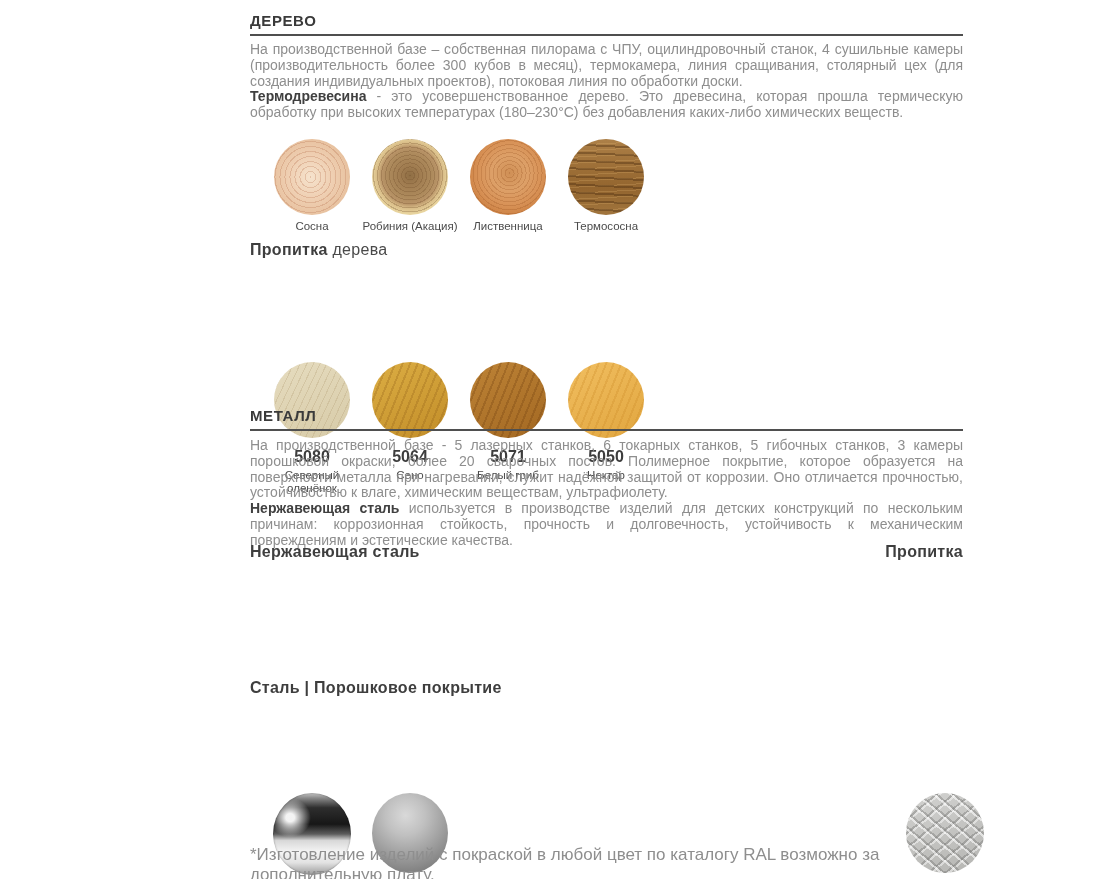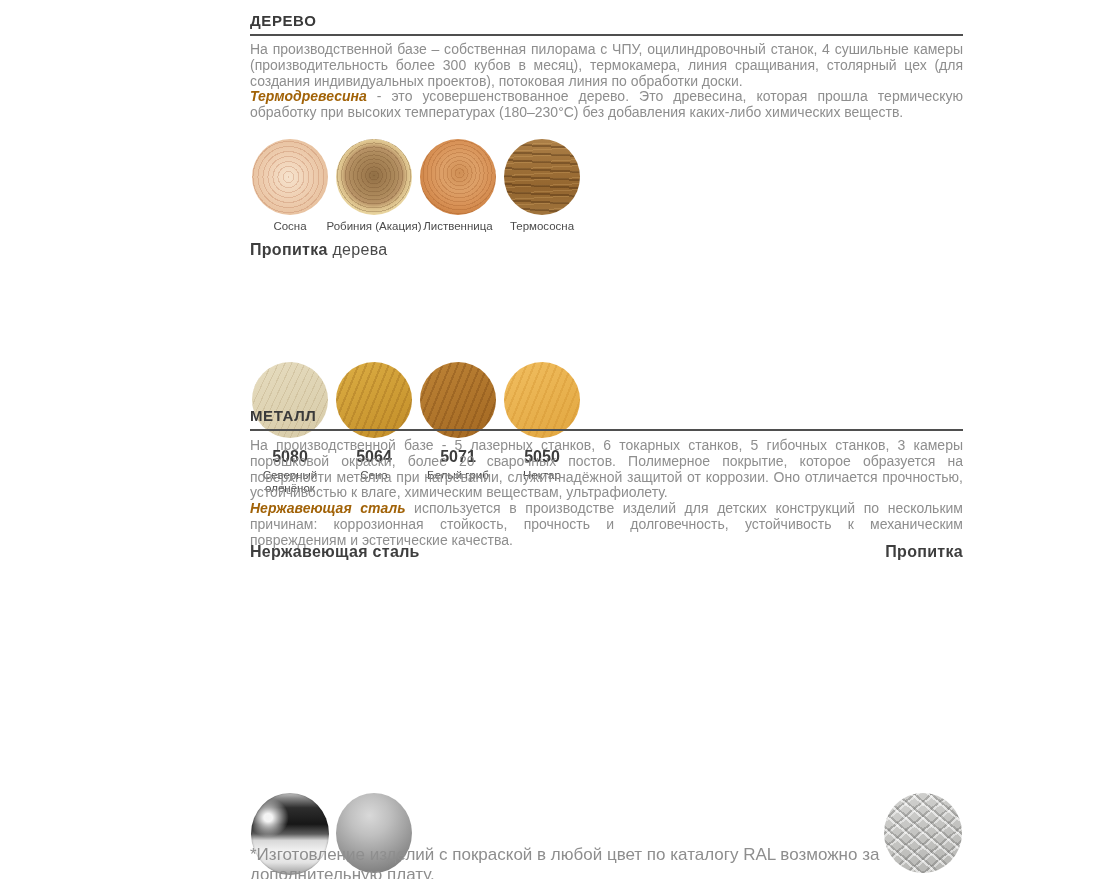--- a/index.html
+++ b/index.html
@@ -1,33 +1,33 @@
 <!DOCTYPE html>
 <html><head>
 <meta charset="utf-8">
 <style>
   html,body { margin:0; padding:0; background:#ffffff; }
   .page {
     position:relative; width:1012px; height:879px; background:#ffffff;
-    font-family:"Liberation Sans", sans-serif; overflow:hidden;
+    font-family:"Liberation Sans", sans-serif; overflow:hidden;padding-left:22px;
   }
   .abs { position:absolute; left:250px; width:713px; }
 
   
   .section-h { margin:0; font-size:15px; font-weight:bold; color:#3a3a3a; letter-spacing:.6px; }
   .rule { height:2px; background:#4f4f4f; margin-top:5px; }
   .sub-h { margin:0; font-size:16px; font-weight:bold; color:#3e3e3e; letter-spacing:.3px; }
   .sub-h .light { font-weight:normal; color:#4a4a4a; }
 
   
   .body { margin:0; font-size:14px; line-height:15.8px; color:#8e8e8e; text-align:justify; }
-  .body b { color:#a16207;font-style:italic; }
+  .body b { color:#404040; }
 
   
-  .row { display:flex; gap:4px; position:relative; }
+  .row { display:flex; gap:18px; position:relative; }
   .sw { width:80px; display:flex; flex-direction:column; align-items:center; flex:0 0 auto; }
   .sw.right { position:absolute; right:0; top:0; }
   .circ { width:76px; height:76px; border-radius:50%; position:relative; flex:0 0 auto; }
   .egg { width:76px; height:80px; border-radius:50%; position:relative; flex:0 0 auto; }
   .sw-label { margin-top:5px; font-size:11.5px; color:#4b4b4b; text-align:center; white-space:nowrap; line-height:13px; }
   .sw-label.wrap { white-space:normal; }
   .sw-code { margin-top:12px; font-size:16px; font-weight:bold; color:#3d3d3d; text-align:center; line-height:14px; }
 
   
   .c-sosna { background:
@@ -157,18 +157,21 @@
     <div class="sw">
       <div class="egg c-matte"></div>
       <div class="sw-label">Матовая</div>
     </div>
     <div class="sw right">
       <div class="egg c-diamond"></div>
       <div class="sw-label">Чечевица</div>
     </div>
   </div>
 
+  <div class="abs" style="top:679px">
+    <h2 class="sub-h">Сталь | Порошковое покрытие</h2>
+  </div>
 
   <div class="abs" style="top:845px">
     <p class="footnote">*Изготовление изделий с покраской в любой цвет по каталогу RAL возможно за дополнительную плату.</p>
   </div>
 
 </div>
 
 </body></html>

